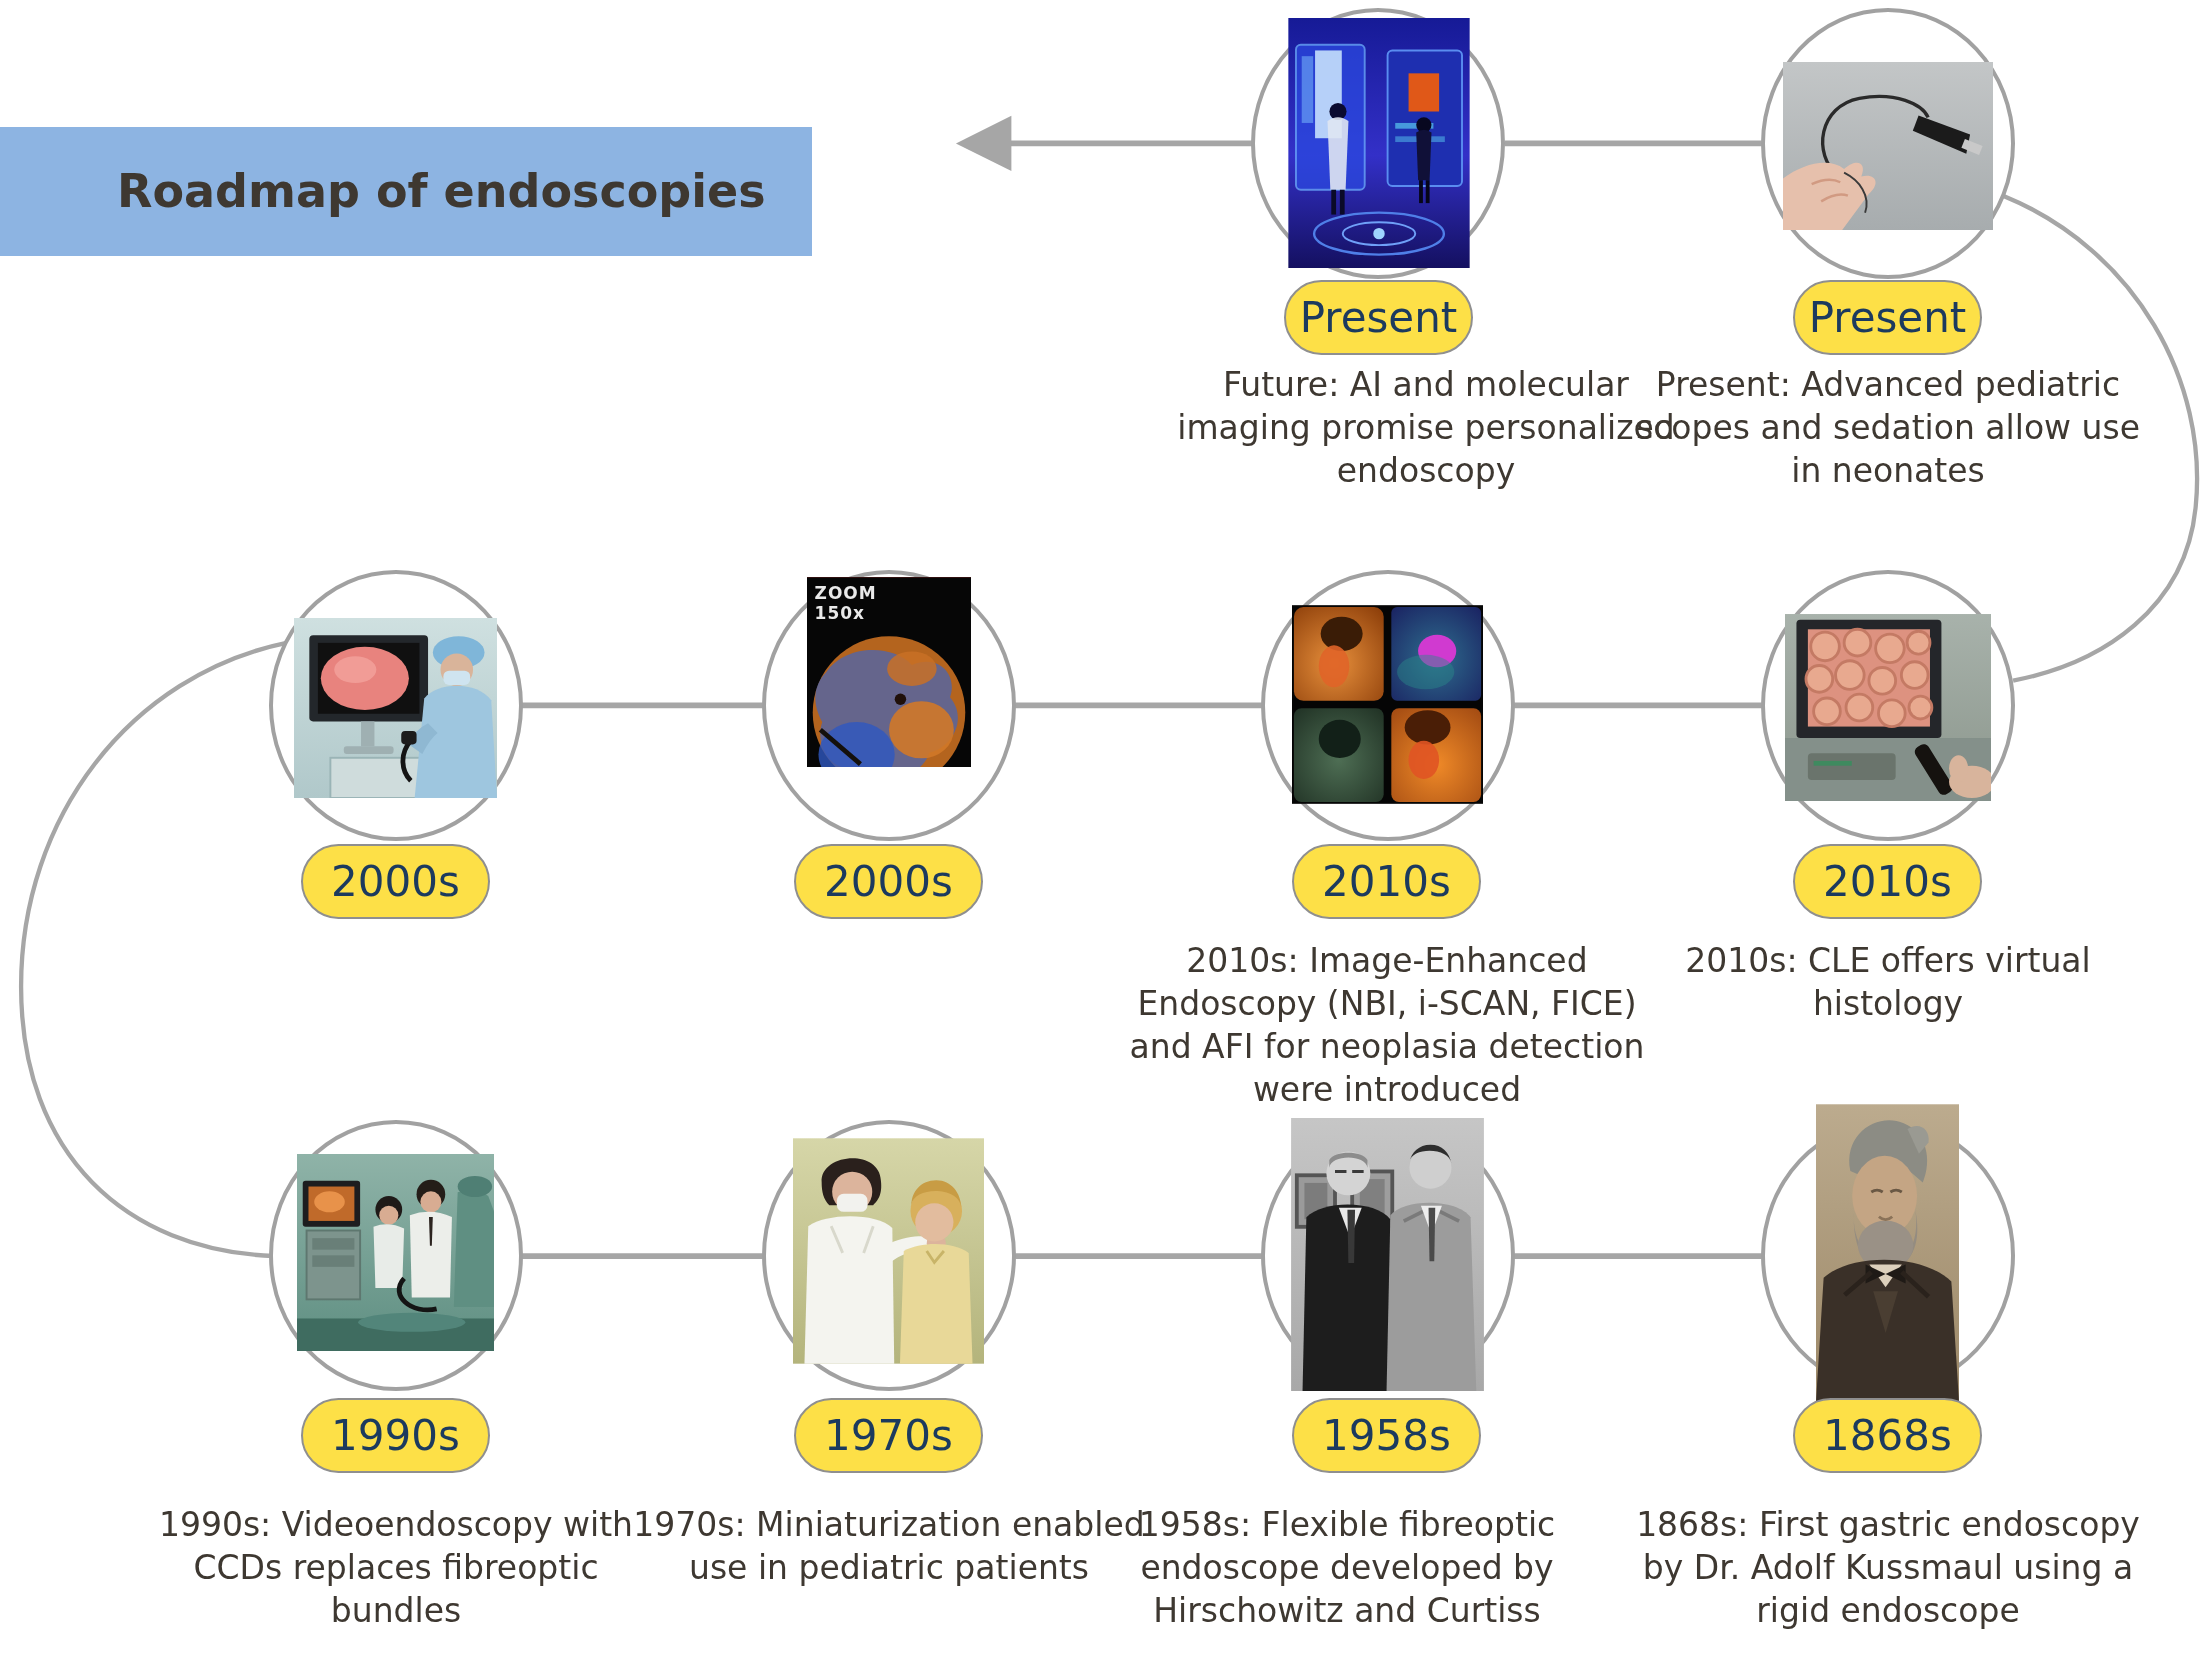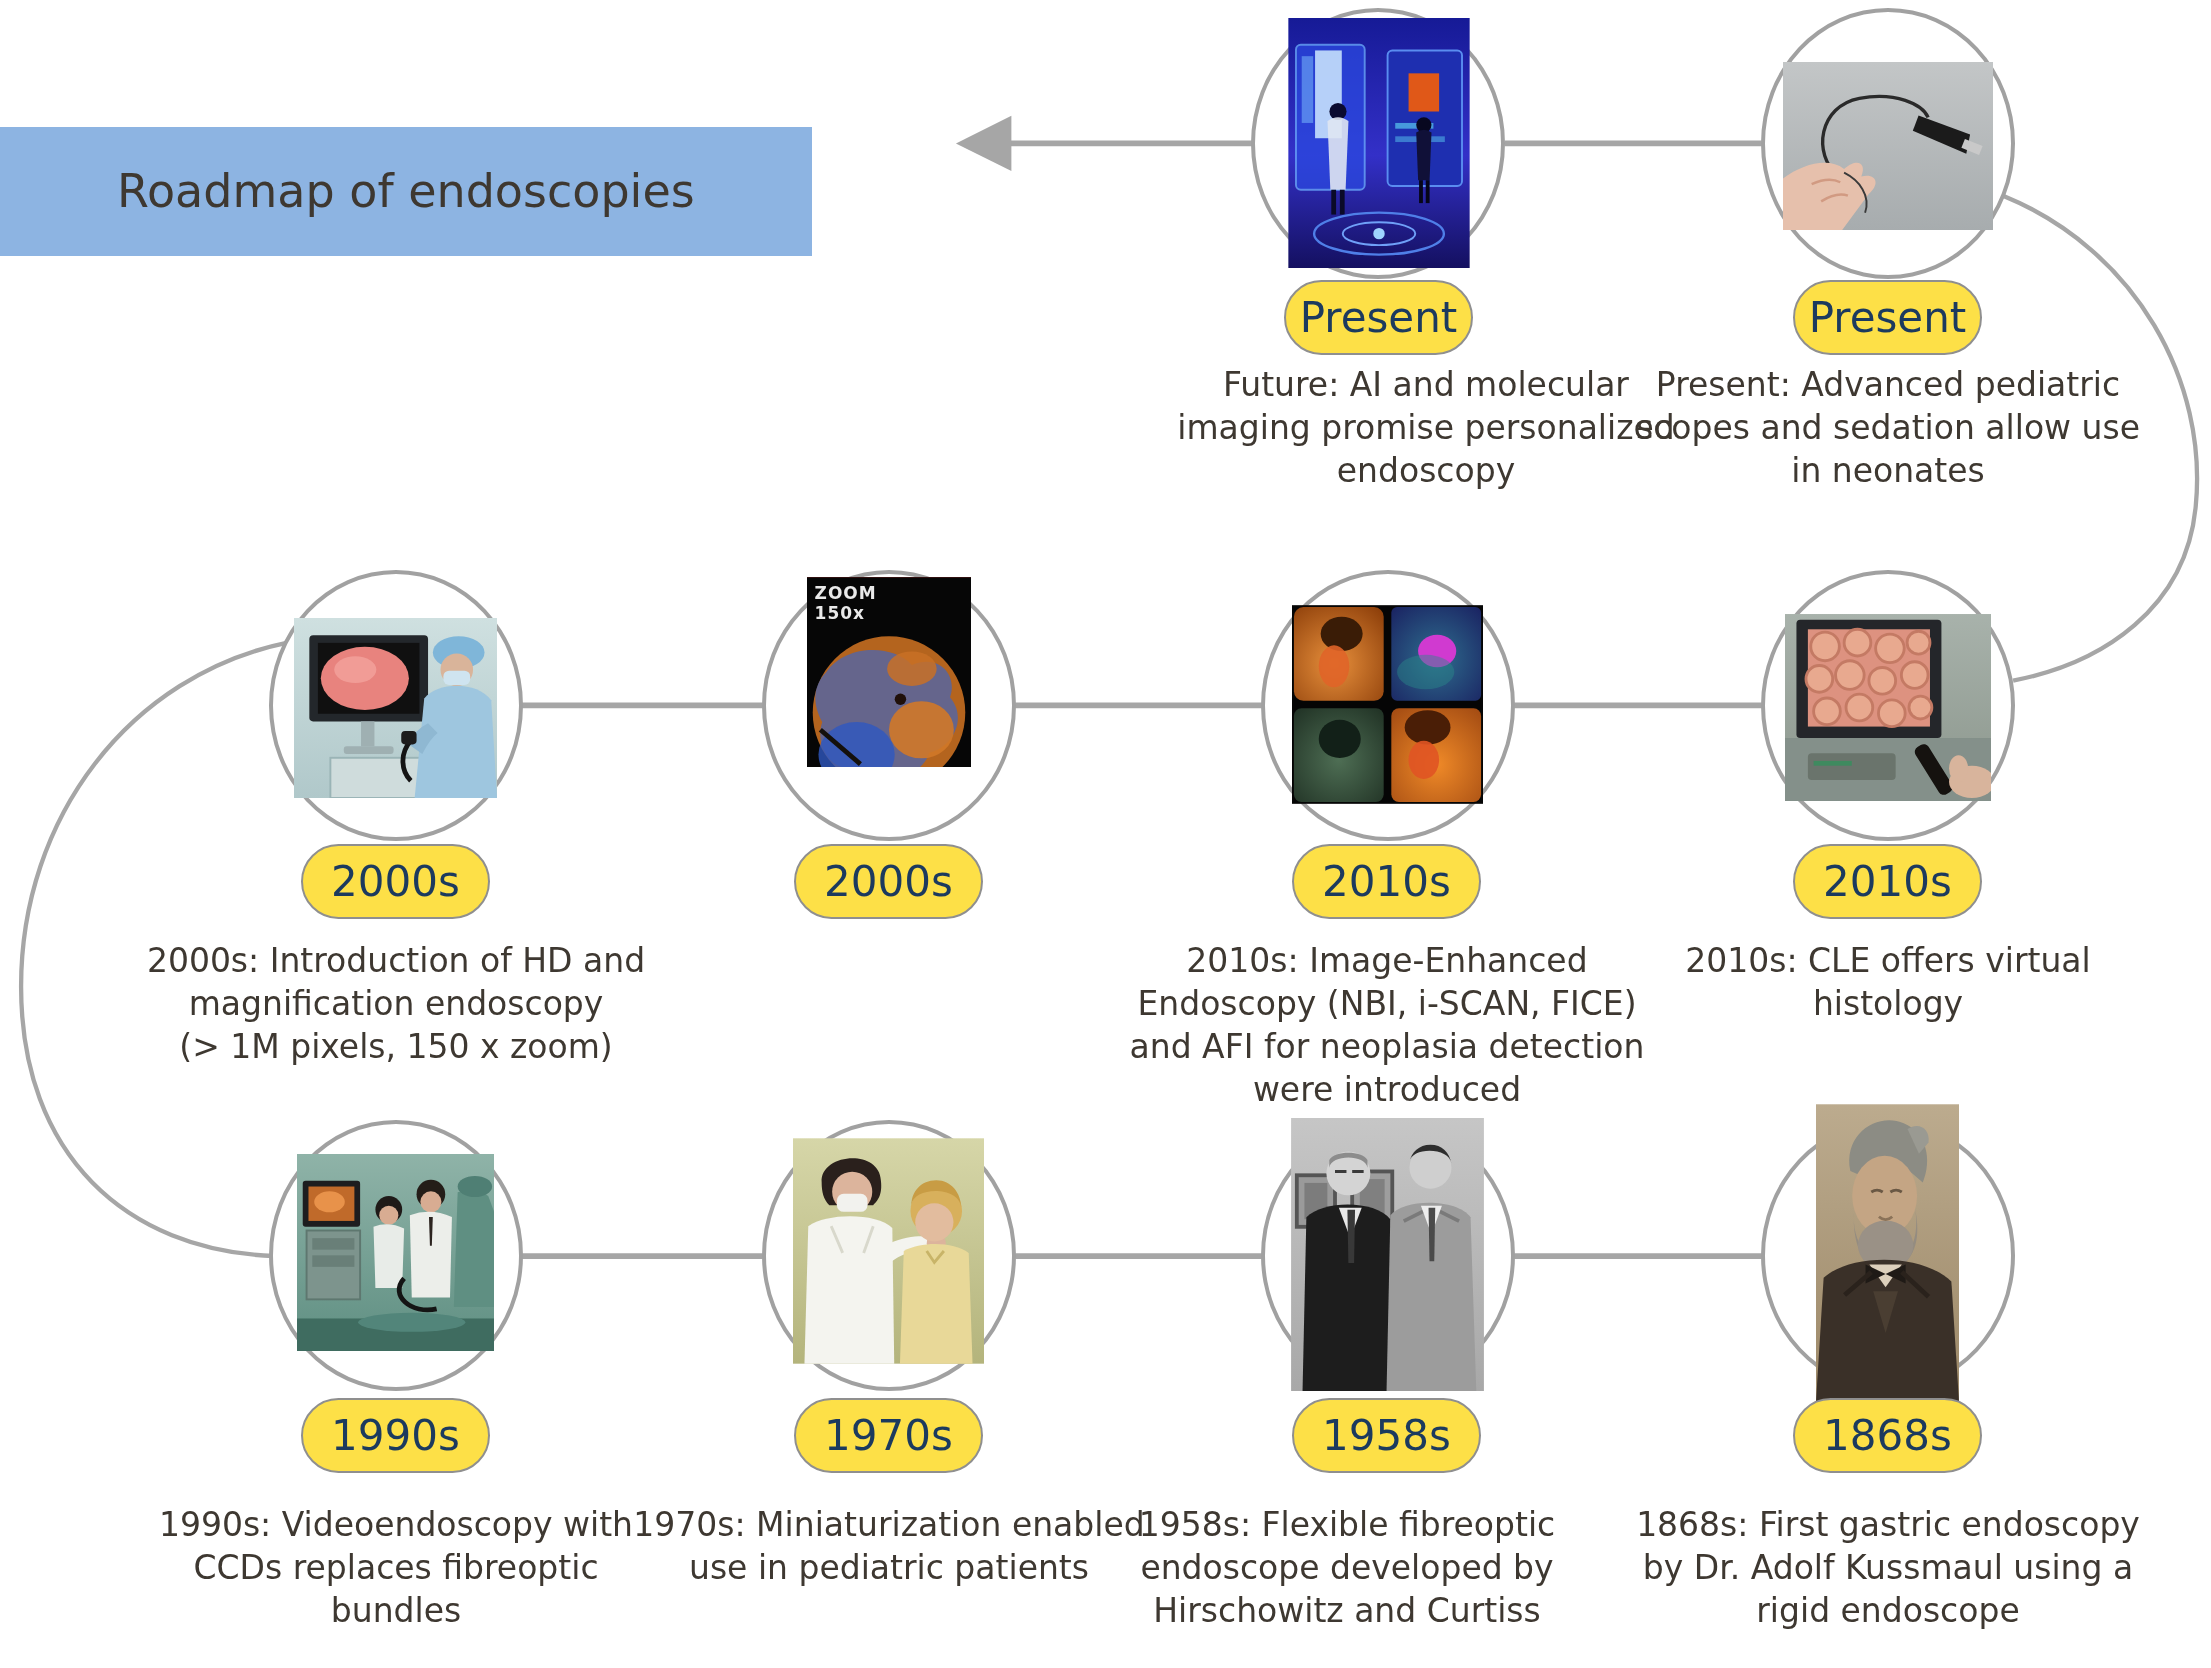--- a/index.html
+++ b/index.html
@@ -1,21 +1,21 @@
 <!DOCTYPE html>
 <html><head>
 <meta charset="utf-8">
 <style>
   html,body{margin:0;padding:0;background:#ffffff;}
   .canvas{position:relative;width:2212px;height:1668px;background:#ffffff;
           font-family:"DejaVu Sans","Liberation Sans",sans-serif;overflow:hidden;}
 
   .banner{position:absolute;left:0;top:127px;width:812px;height:129px;background:#8db4e2;}
   .banner .title{margin:0;padding-left:117px;line-height:129px;font-size:46px;
-                 font-weight:normal;color:#3e3831;}
+                 font-weight:bold;color:#3e3831;}
 
   svg.connectors{position:absolute;left:0;top:0;z-index:0;}
 
   .ell{position:absolute;width:254px;height:271px;border:4.8px solid #a1a1a1;
        border-radius:50%;box-sizing:border-box;background:#ffffff;z-index:1;}
   .img{position:absolute;z-index:2;overflow:hidden;}
   .img svg{display:block;}
   .imgtext{position:absolute;left:7.6px;top:5.7px;color:#e9e9e9;font-size:17px;
            line-height:20px;white-space:pre-line;font-weight:bold;letter-spacing:1px;}
 
@@ -137,23 +137,20 @@
       <rect x="156" y="55" width="28" height="15" rx="6" fill="#cfe4f0"></rect>
       <path d="M136 84 C 150 66, 192 66, 206 86 L 212 188 L 126 188 Z" fill="#9ec6df"></path>
       <path d="M140 110 Q124 118 120 132 L 134 142 Q142 126 150 120 Z" fill="#8fb8d2"></path>
       <path d="M122 128 C 110 142, 112 160, 122 170" fill="none" stroke="#141414" stroke-width="5"></path>
       <rect x="112" y="118" width="16" height="14" rx="4" fill="#1c1c1c"></rect>
     </svg>
   </div>
   <div class="badge" style="left:301px;top:844px">
     <span>2000s</span>
   </div>
-  <div class="desc" style="left:119px;top:939px">2000s: Introduction of HD and
-magnification endoscopy
-(&gt; 1M pixels, 150 x zoom)</div>
 
   <div class="ell" style="left:762px;top:570px"></div>
   <div class="img" style="left:807px;top:577px;width:164px;height:190px;background:#ef4444">
     <svg width="164" height="254" viewBox="0 0 172 266">
       <rect width="172" height="266" fill="#060606"></rect>
       <circle cx="86" cy="142" r="80" fill="#b4641e"></circle>
       <path d="M20 100 C 40 70, 90 70, 110 92 C 140 80, 158 104, 150 126 C 170 150, 150 180, 128 184 C 120 214, 70 220, 50 200 C 24 204, 8 176, 16 152 C 4 130, 8 112, 20 100 Z" fill="#3a66c8" opacity="0.65"></path>
       <ellipse cx="52" cy="186" rx="40" ry="34" fill="#2e58c0" opacity="0.8"></ellipse>
       <ellipse cx="120" cy="160" rx="34" ry="30" fill="#d07828" opacity="0.9"></ellipse>
       <ellipse cx="110" cy="96" rx="26" ry="18" fill="#c87026" opacity="0.85"></ellipse>

